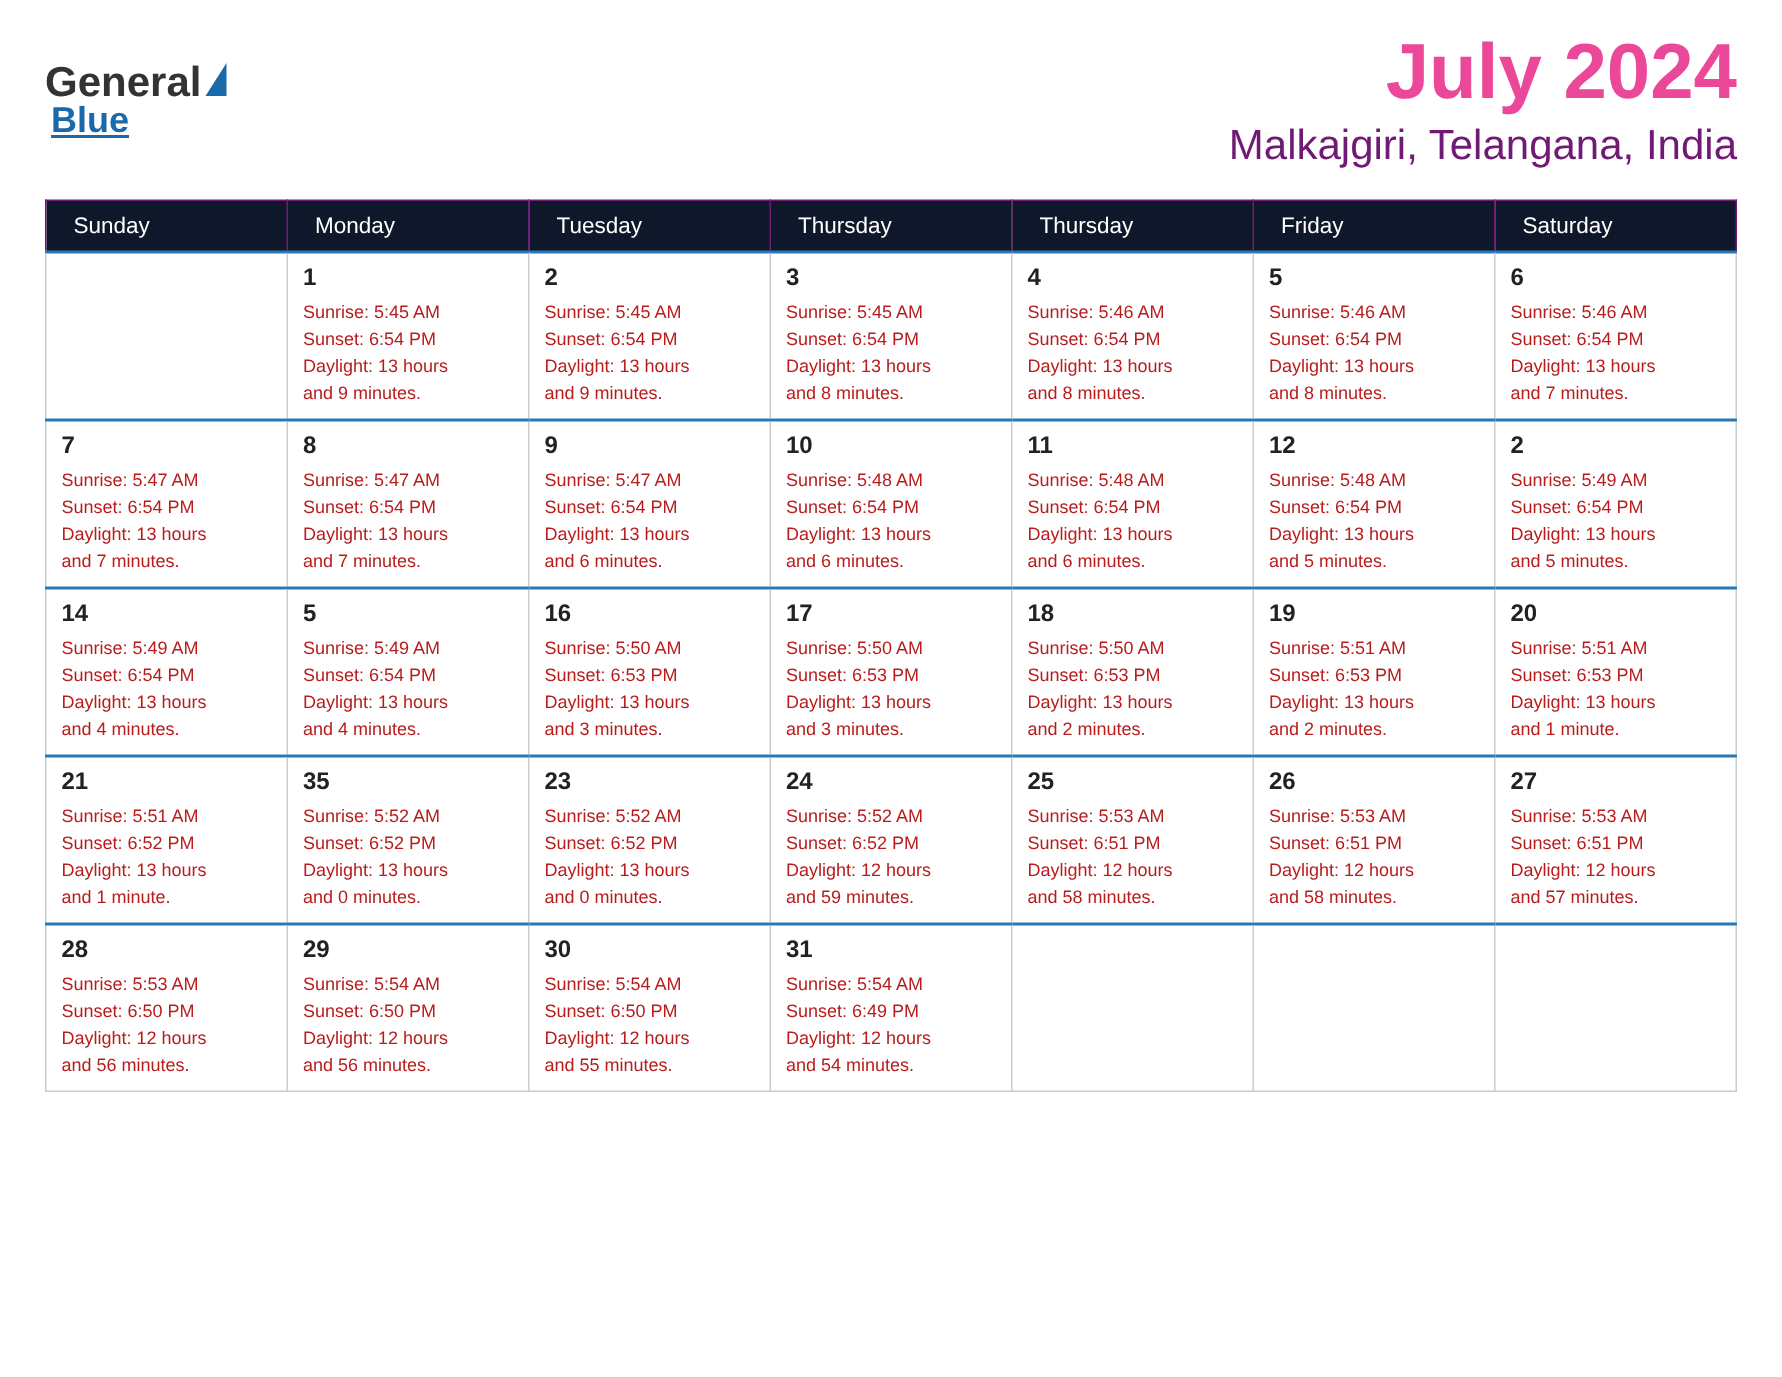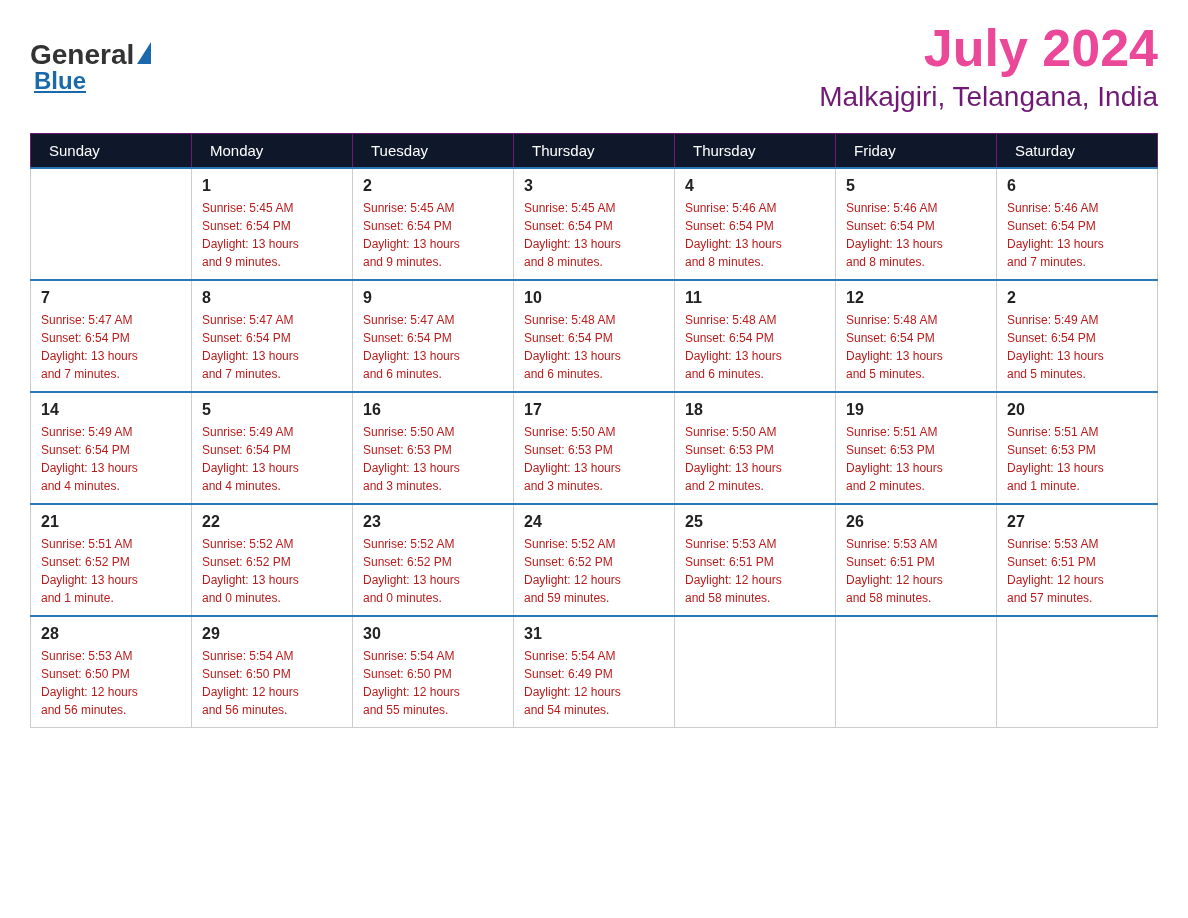--- a/index.html
+++ b/index.html
@@ -290,21 +290,21 @@
       </tr>
       <tr>
         <td>
           <span class="day-number">21</span>
           <div class="day-info" style="white-space: pre-line;">Sunrise: 5:51 AM
 Sunset: 6:52 PM
 Daylight: 13 hours
 and 1 minute.</div>
         </td>
         <td>
-          <span class="day-number">22</span>
+          <span class="day-number">35</span>
           <div class="day-info" style="white-space: pre-line;">Sunrise: 5:52 AM
 Sunset: 6:52 PM
 Daylight: 13 hours
 and 0 minutes.</div>
         </td>
         <td>
           <span class="day-number">23</span>
           <div class="day-info" style="white-space: pre-line;">Sunrise: 5:52 AM
 Sunset: 6:52 PM
 Daylight: 13 hours

